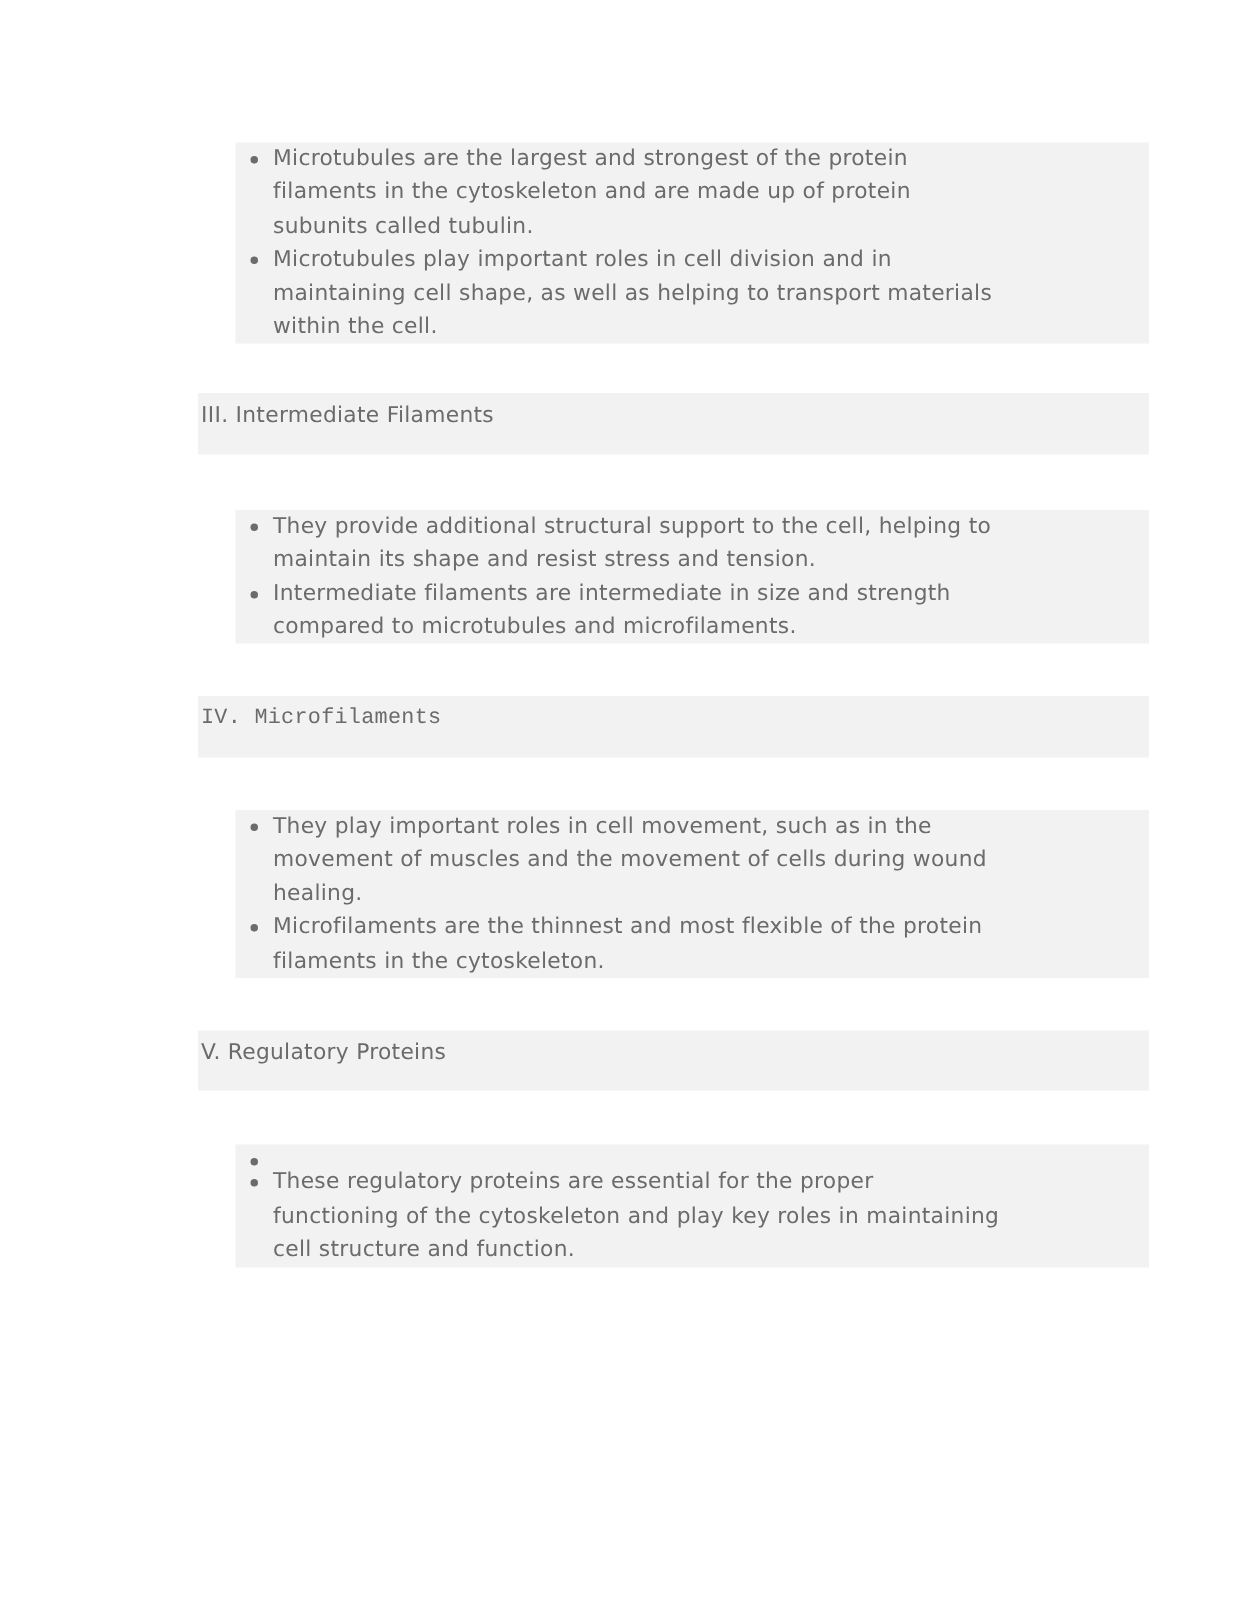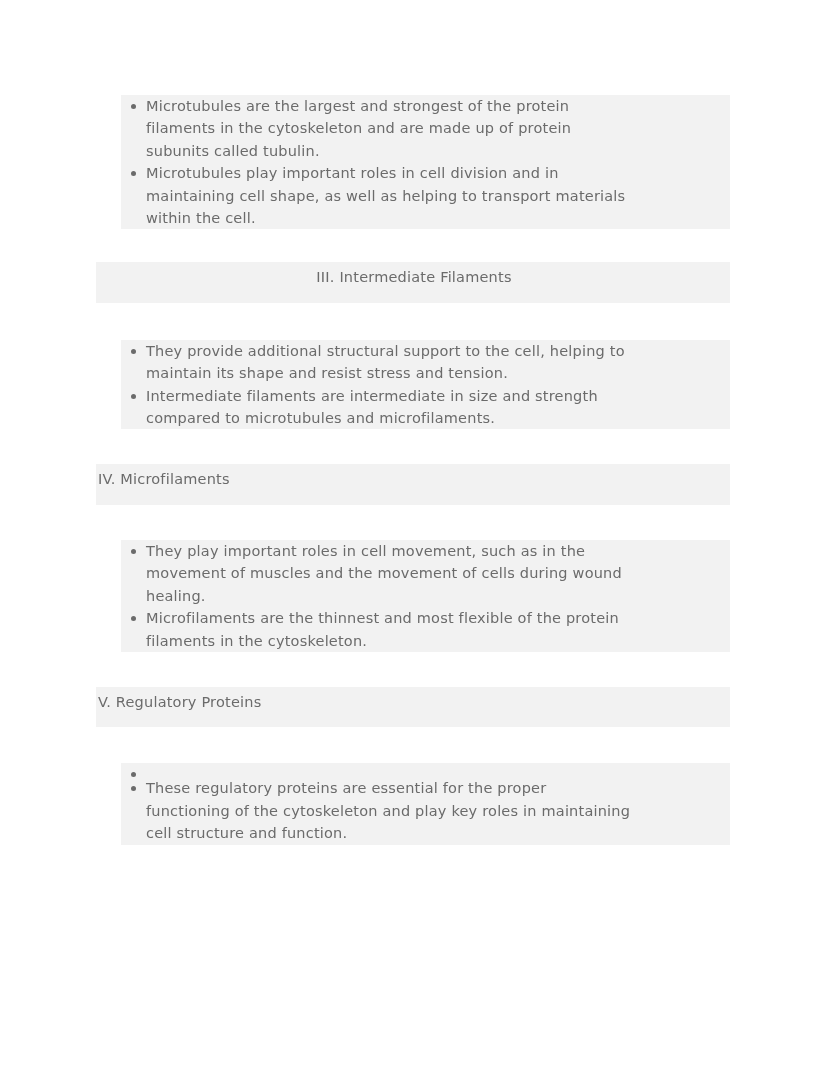--- a/index.html
+++ b/index.html
@@ -11,20 +11,21 @@
     position: relative;
     width: 828px;
     height: 1071px;
     background: #ffffff;
     overflow: hidden;
     font-family: "DejaVu Sans", "Liberation Sans", sans-serif;
     color: #6b6b6b;
   }
   .doc {
     padding-top: 95px;
+    margin-left: 36px;
   }
   .hl {
     background: #f2f2f2;
   }
   .heading-block {
     margin-left: 96px;
     width: 634px;
     padding: 4px 0 14px 2px;
     box-sizing: border-box;
     font-size: 14.5px;
@@ -52,23 +53,23 @@
     border-radius: 50%;
     background: #6b6b6b;
     margin: 9px 10px 0 10px;
   }
   .li-text {
     font-size: 14.5px;
     line-height: 22.4px;
     letter-spacing: 0.2px;
     white-space: pre-line;
   }
-  .mt-h3 { margin-top: 33px; text-align: center; }
+  .mt-h3 { margin-top: 33px; }
   .mt-b2 { margin-top: 37px; }
-  .mt-h4 { margin-top: 35px; }
+  .mt-h4 { margin-top: 35px; font-family: Liberation Mono, monospace; }
   .mt-b3 { margin-top: 35px; }
   .mt-h5 { margin-top: 35px; }
   .mt-b4 { margin-top: 36px; }
 </style>
 </head>
 <body>
 
 <div class="page">
   <div class="doc">
 

